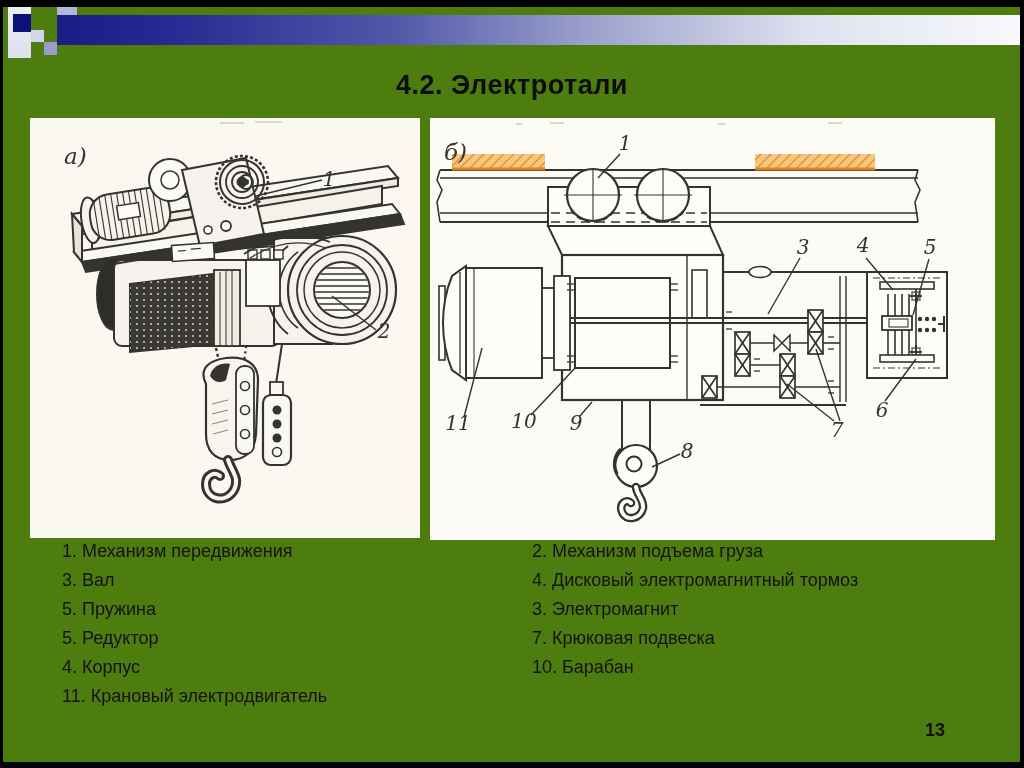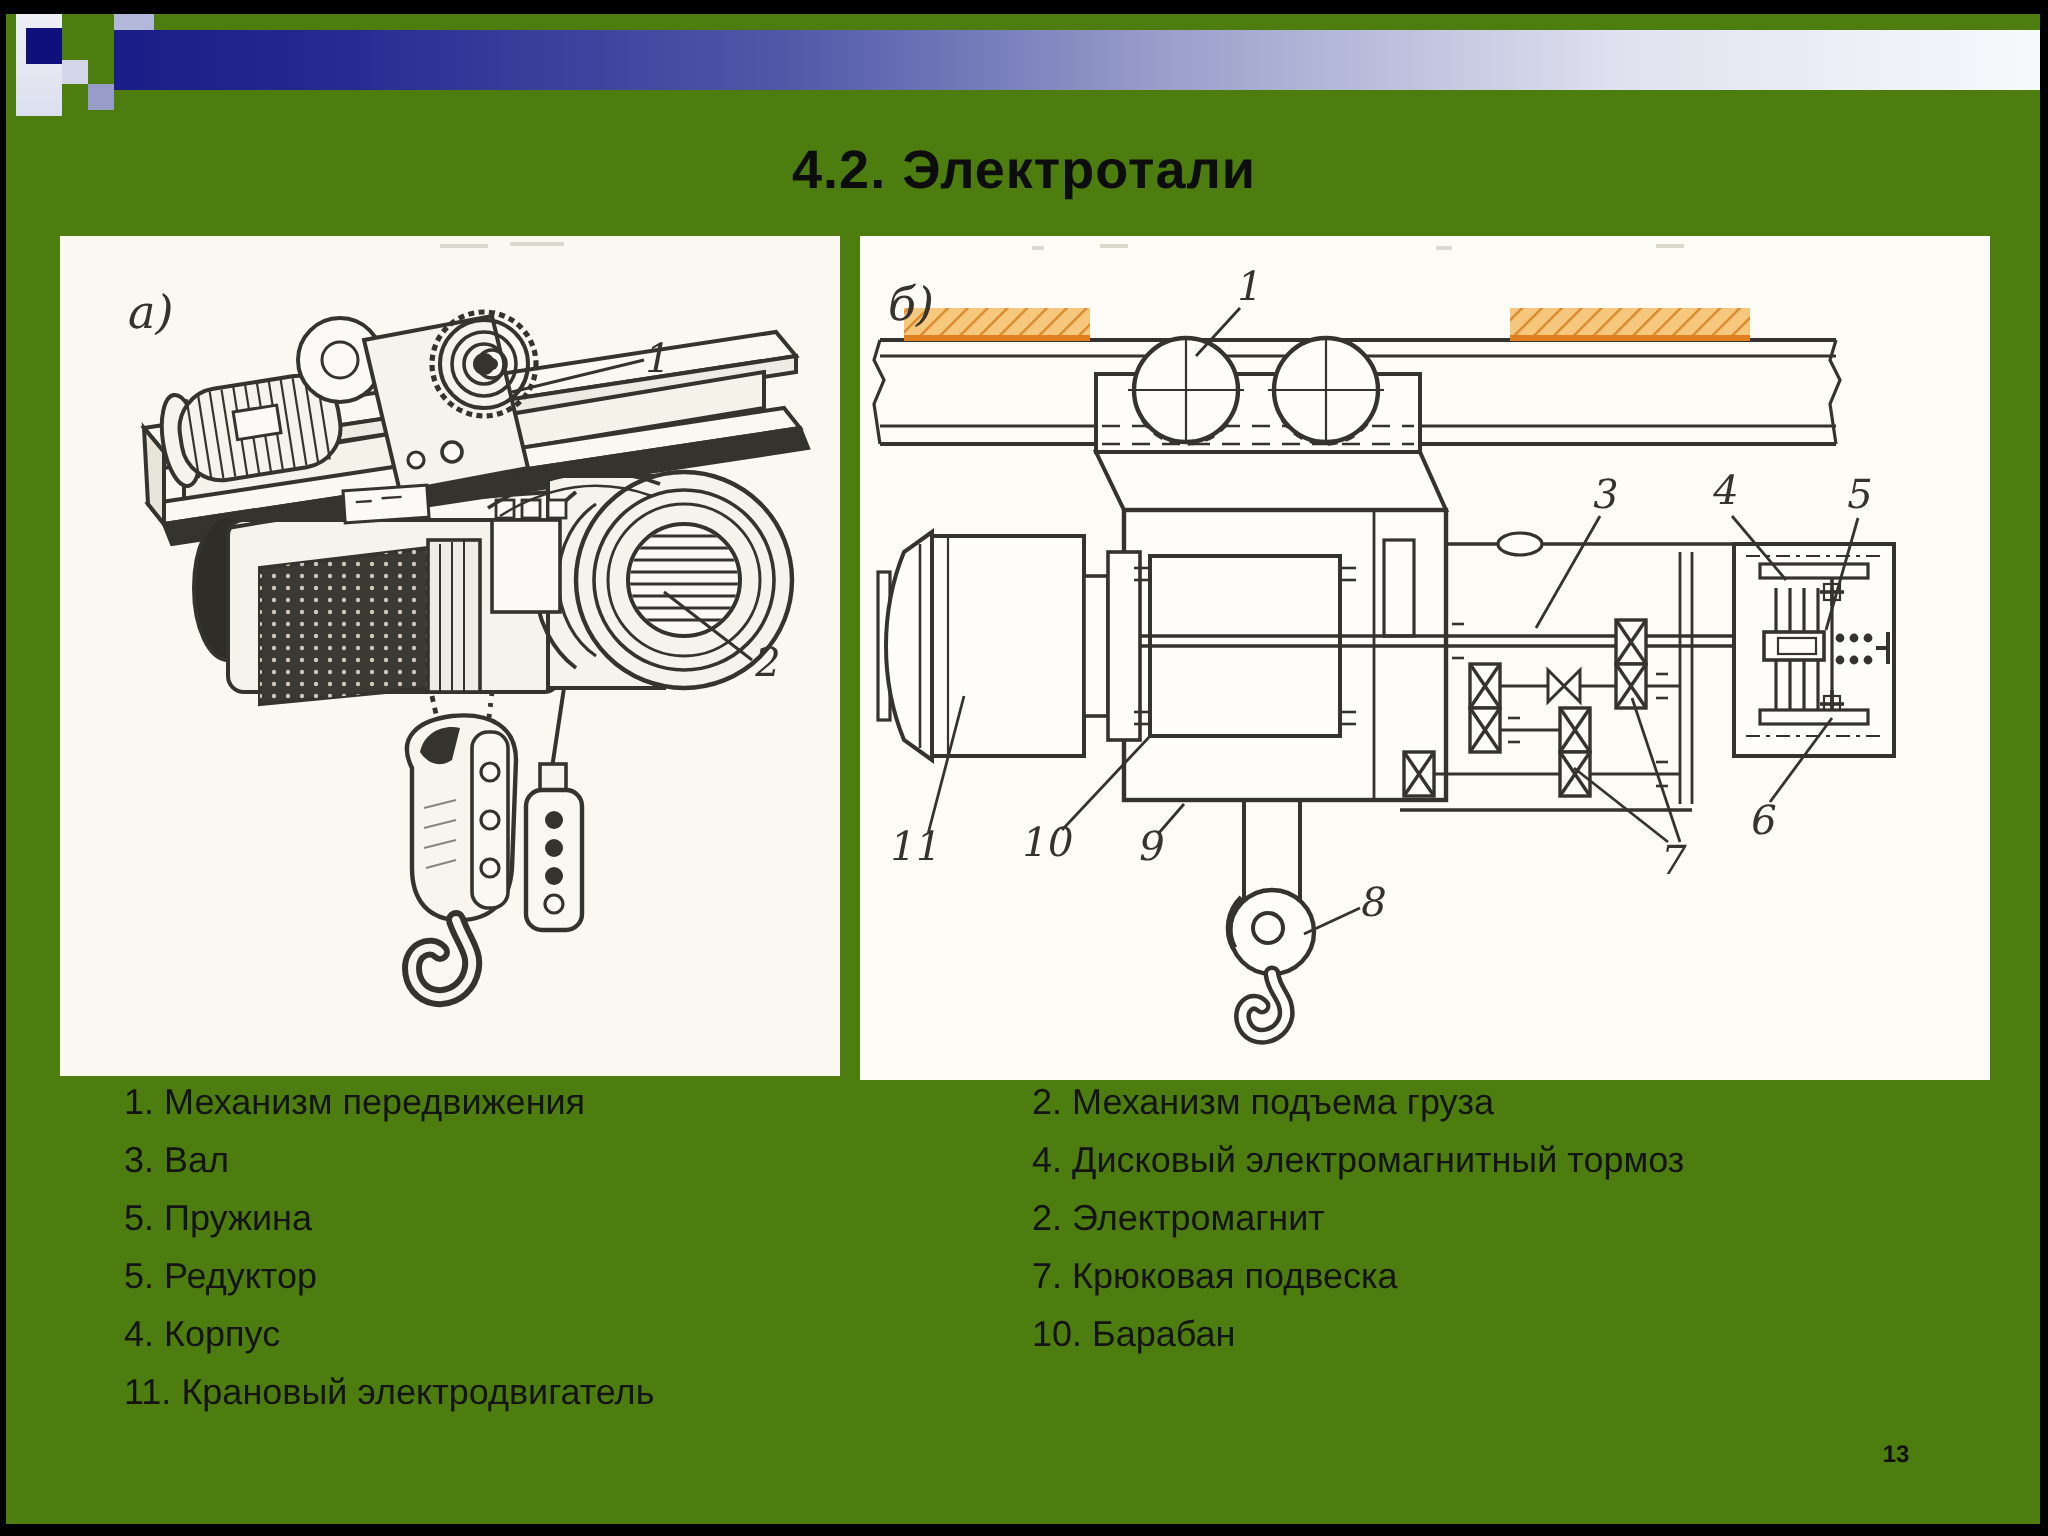--- a/index.html
+++ b/index.html
@@ -26,23 +26,23 @@
   .title{
     position:absolute;left:0;top:70px;width:100%;text-align:center;
     font-size:27px;font-weight:bold;color:#0d0d0d;letter-spacing:.5px;
   }
   .fig{position:absolute;}
   #figA{left:30px;top:118px;}
   #figB{left:430px;top:118px;}
   .legend{position:absolute;left:62px;top:541px;width:930px;color:#141414;}
   .legend-row{display:flex;height:29px;align-items:flex-start;font-size:18px;}
   .legend-cell-left{width:454px;}
-  .legend-cell-right{flex:1;}
-  .page-number{position:absolute;left:925px;top:720px;width:46px;text-align:center;
-    font-size:12px;font-weight:bold;color:#111;}
+  .legend-cell-right{flex:1;margin-left:16px;}
+  .page-number{position:absolute;left:925px;top:720px;width:46px;text-align:left;
+    font-size:18px;font-weight:bold;color:#111;}
   
   .fig-label{font-family:"DejaVu Serif",serif;font-style:italic;font-size:20px;fill:#35332d;}
   .fig-label-big{font-family:"DejaVu Serif",serif;font-style:italic;font-size:23px;fill:#35332d;}
 </style>
 </head>
 <body>
 
 <div class="slide">
 
   <div class="frame frame-top"></div>
@@ -399,21 +399,21 @@
     <div class="legend-row">
       <span class="legend-cell-left">1. Механизм передвижения</span>
       <span class="legend-cell-right">2. Механизм подъема груза</span>
     </div>
     <div class="legend-row">
       <span class="legend-cell-left">3. Вал</span>
       <span class="legend-cell-right">4. Дисковый электромагнитный тормоз</span>
     </div>
     <div class="legend-row">
       <span class="legend-cell-left">5. Пружина</span>
-      <span class="legend-cell-right">2. Электромагнит</span>
+      <span class="legend-cell-right">3. Электромагнит</span>
     </div>
     <div class="legend-row">
       <span class="legend-cell-left">5. Редуктор</span>
       <span class="legend-cell-right">7. Крюковая подвеска</span>
     </div>
     <div class="legend-row">
       <span class="legend-cell-left">4. Корпус</span>
       <span class="legend-cell-right">10. Барабан</span>
     </div>
     <div class="legend-row">

